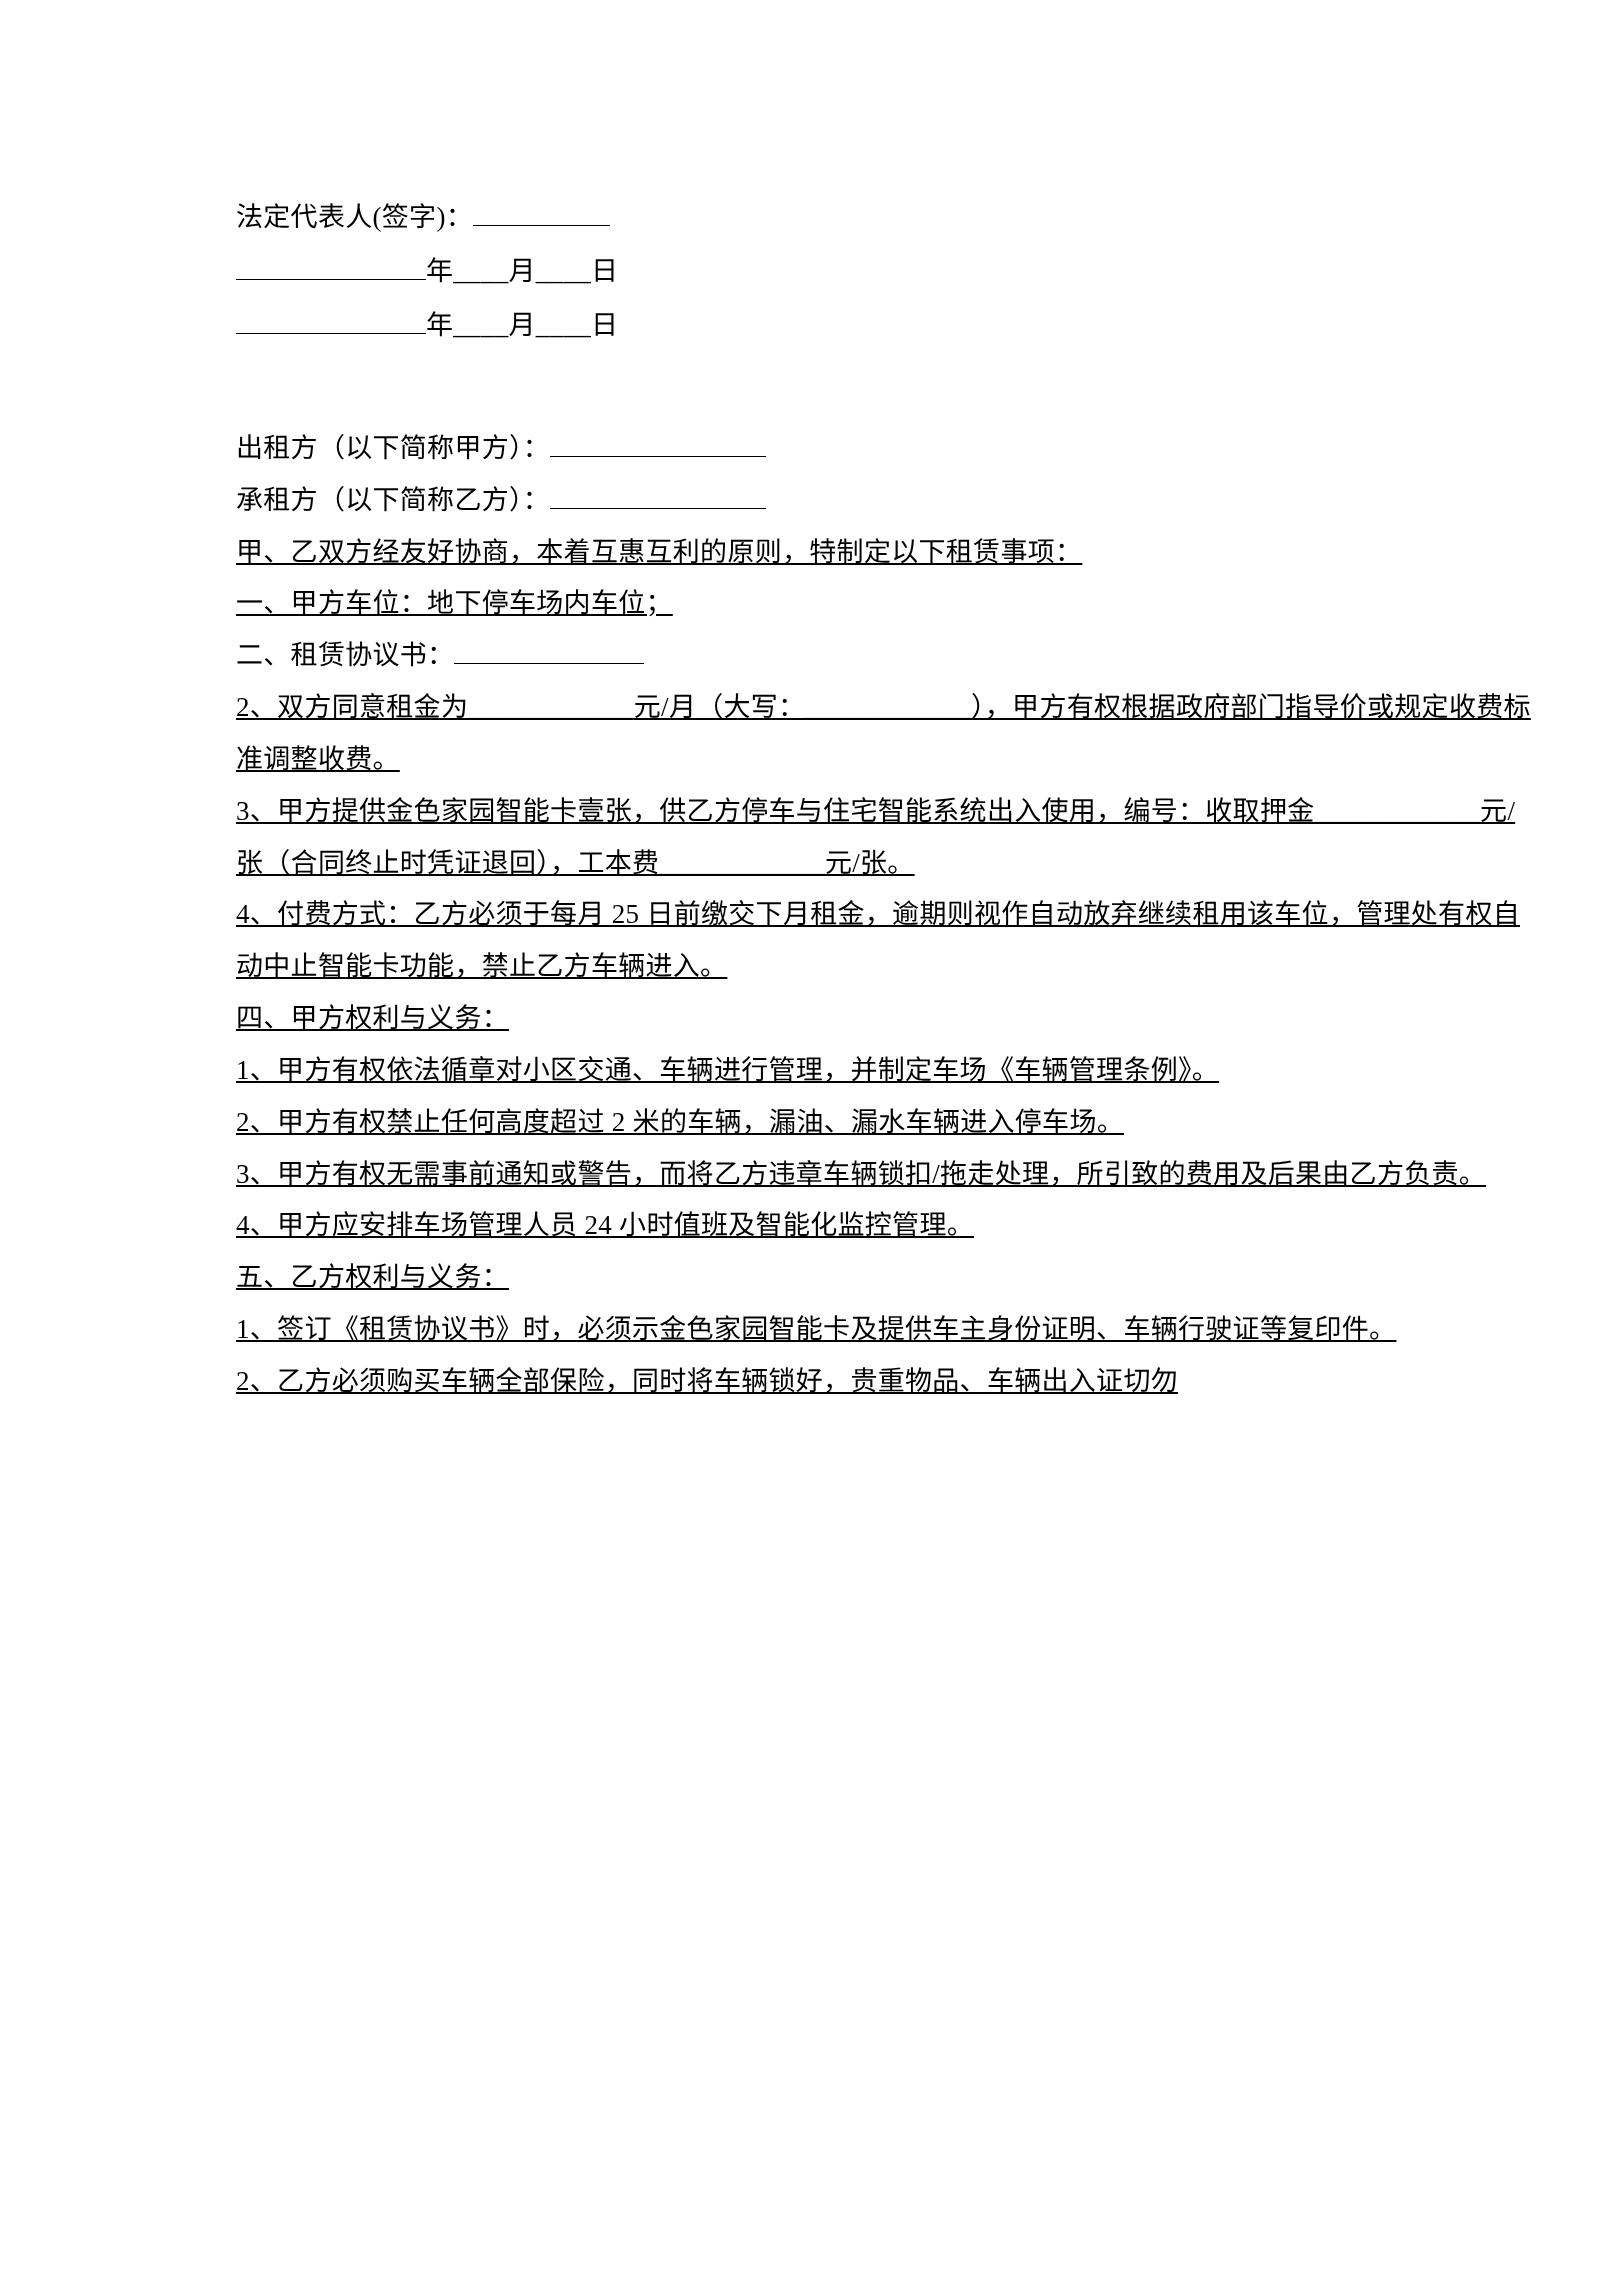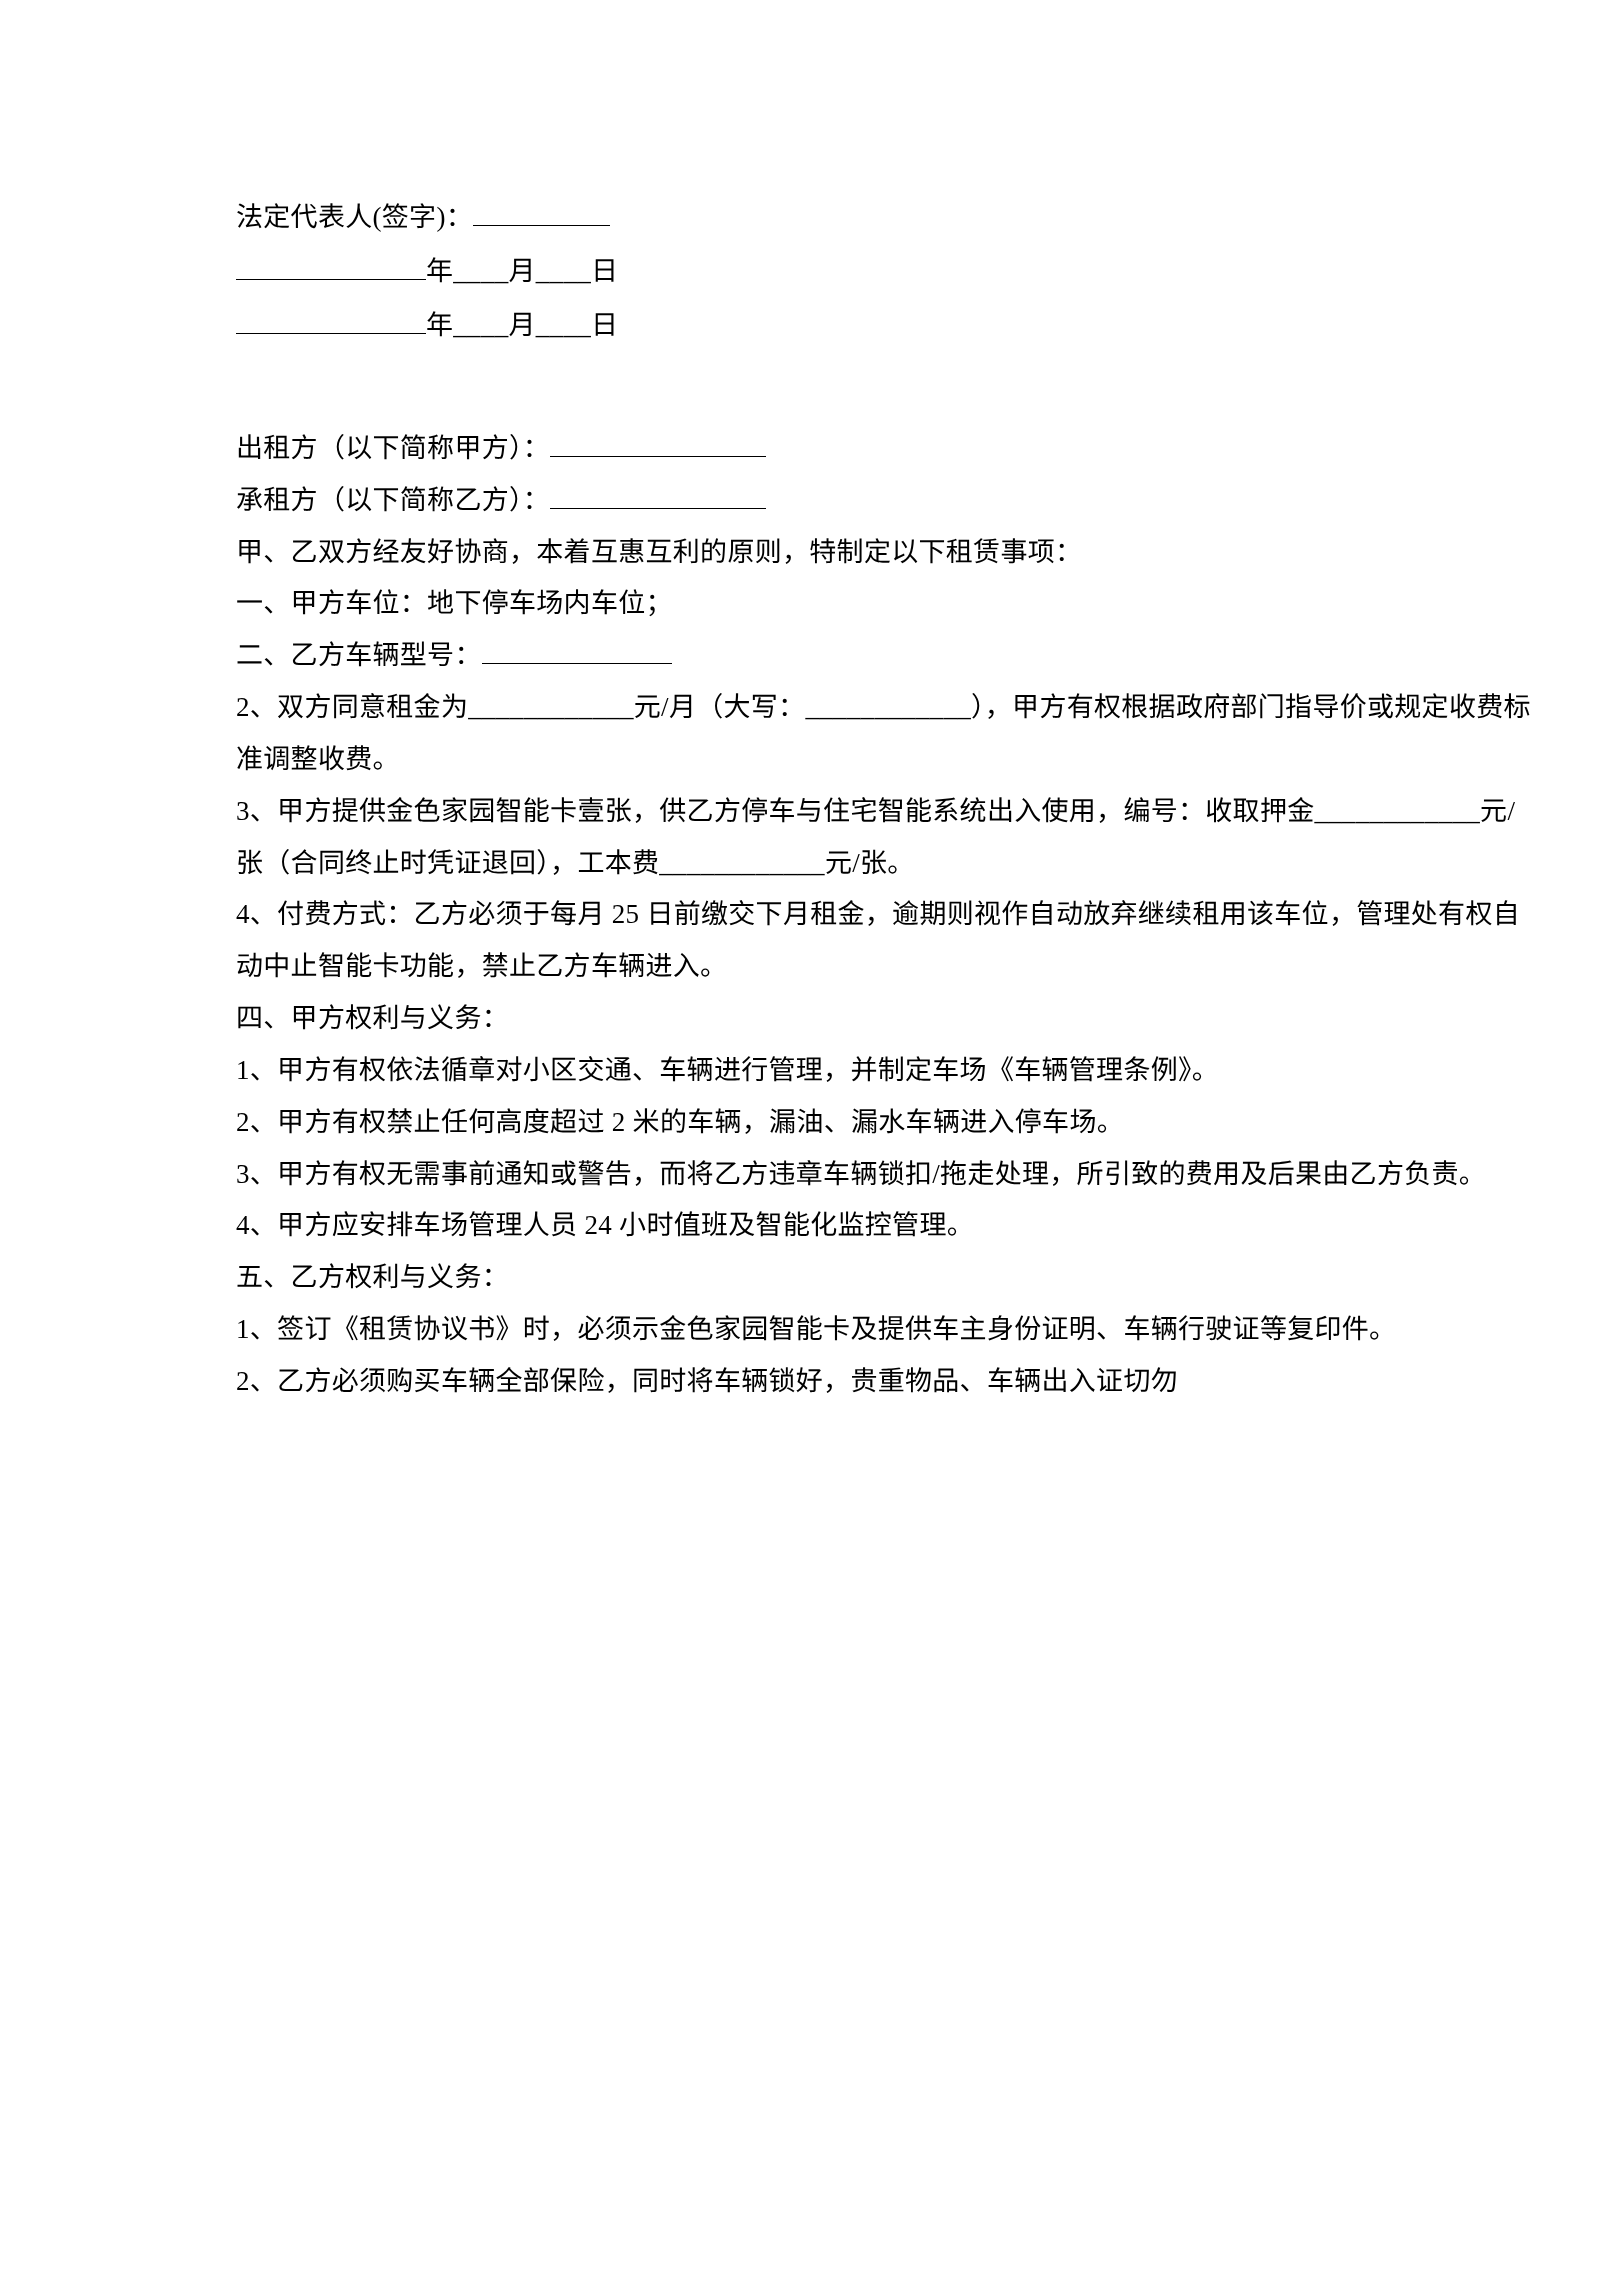--- a/index.html
+++ b/index.html
@@ -24,20 +24,21 @@
     line-height: 1.92;
     letter-spacing: 0.3px;
   }
   .line {
     margin: 0 0 0 0;
     white-space: normal;
   }
   .para {
     margin: 0;
     text-indent: 0;
+    text-decoration: underline;
   }
   .blank {
     display: inline-block;
     border-bottom: 1.3px solid #000;
     vertical-align: baseline;
   }
   .b-sm { width: 137px; }
   .b-md { width: 190px; }
   .b-lg { width: 216px; }
   .gap-block { height: 71px; }
@@ -68,21 +69,21 @@
     </div>
     <div class="line">
       <span>承租方（以下简称乙方）：</span><span class="blank b-lg"></span>
     </div>
 
     <p class="para">甲、乙双方经友好协商，本着互惠互利的原则，特制定以下租赁事项：</p>
 
     <p class="para">一、甲方车位：地下停车场内车位；</p>
 
     <div class="line">
-      <span>二、乙方车辆型号：</span><span class="blank b-md"></span>
+      <span>二、租赁协议书：</span><span class="blank b-md"></span>
     </div>
 
     <p class="para">2、双方同意租金为____________元/月（大写：____________），甲方有权根据政府部门指导价或规定收费标准调整收费。</p>
     <p class="para">3、甲方提供金色家园智能卡壹张，供乙方停车与住宅智能系统出入使用，编号：收取押金____________元/张（合同终止时凭证退回），工本费____________元/张。</p>
     <p class="para">4、付费方式：乙方必须于每月 25 日前缴交下月租金，逾期则视作自动放弃继续租用该车位，管理处有权自动中止智能卡功能，禁止乙方车辆进入。</p>
 
     <p class="para">四、甲方权利与义务：</p>
     <p class="para">1、甲方有权依法循章对小区交通、车辆进行管理，并制定车场《车辆管理条例》。</p>
     <p class="para">2、甲方有权禁止任何高度超过 2 米的车辆，漏油、漏水车辆进入停车场。</p>
     <p class="para">3、甲方有权无需事前通知或警告，而将乙方违章车辆锁扣/拖走处理，所引致的费用及后果由乙方负责。</p>

